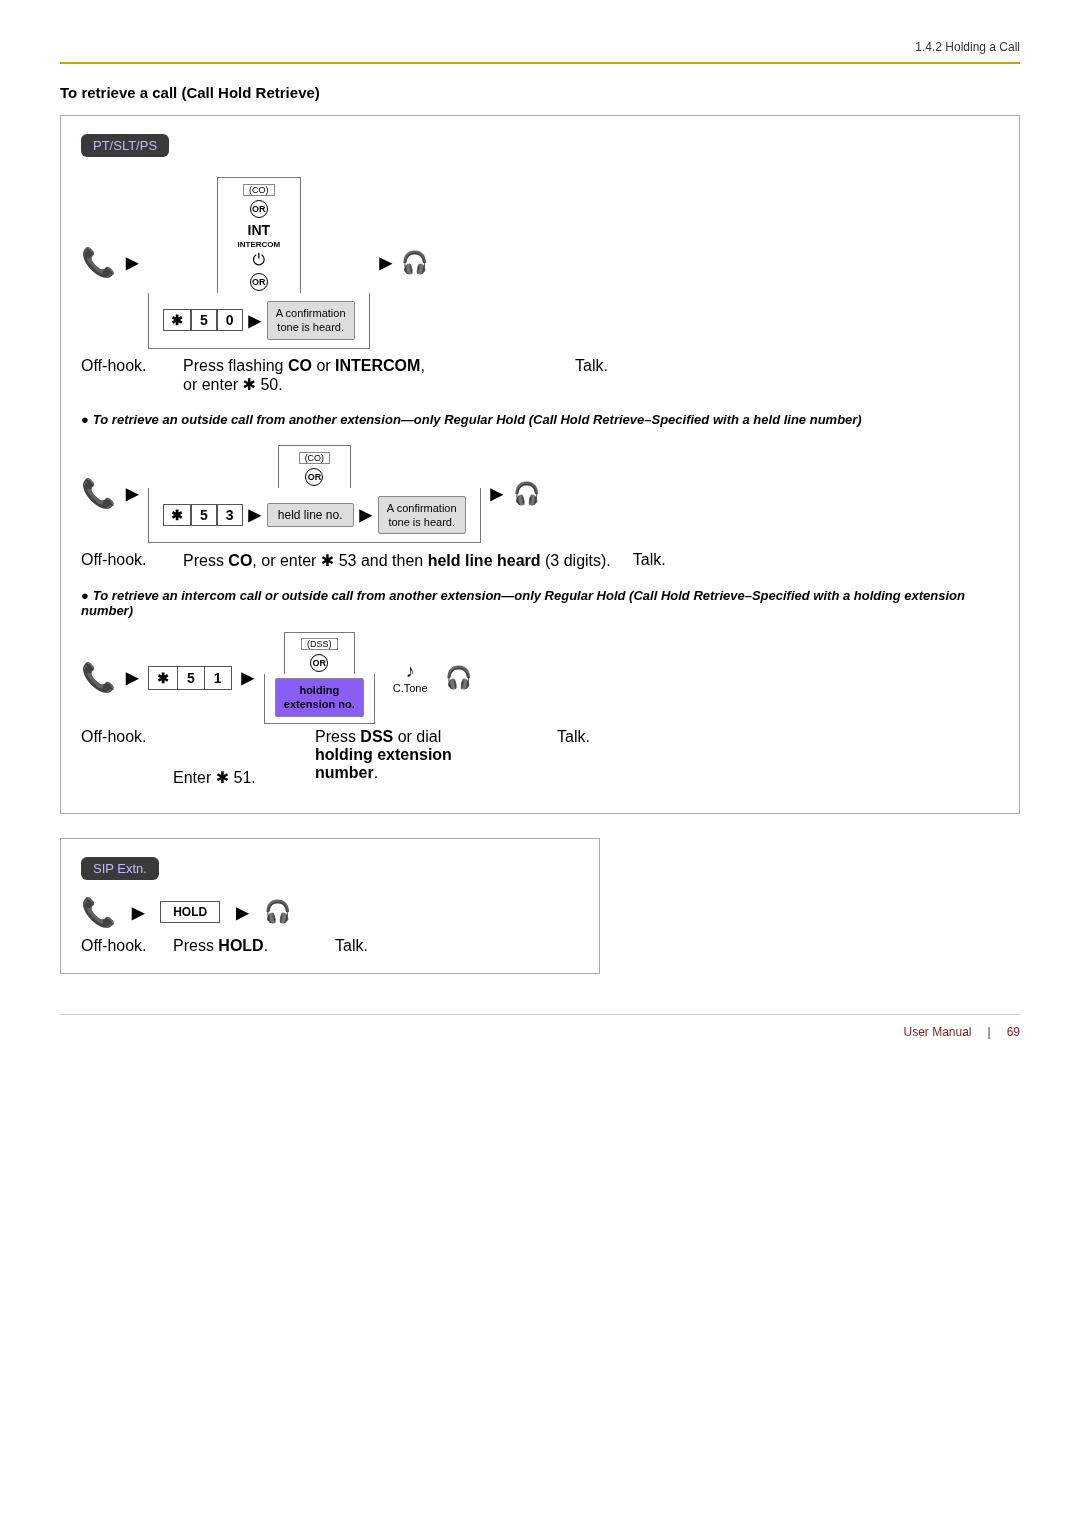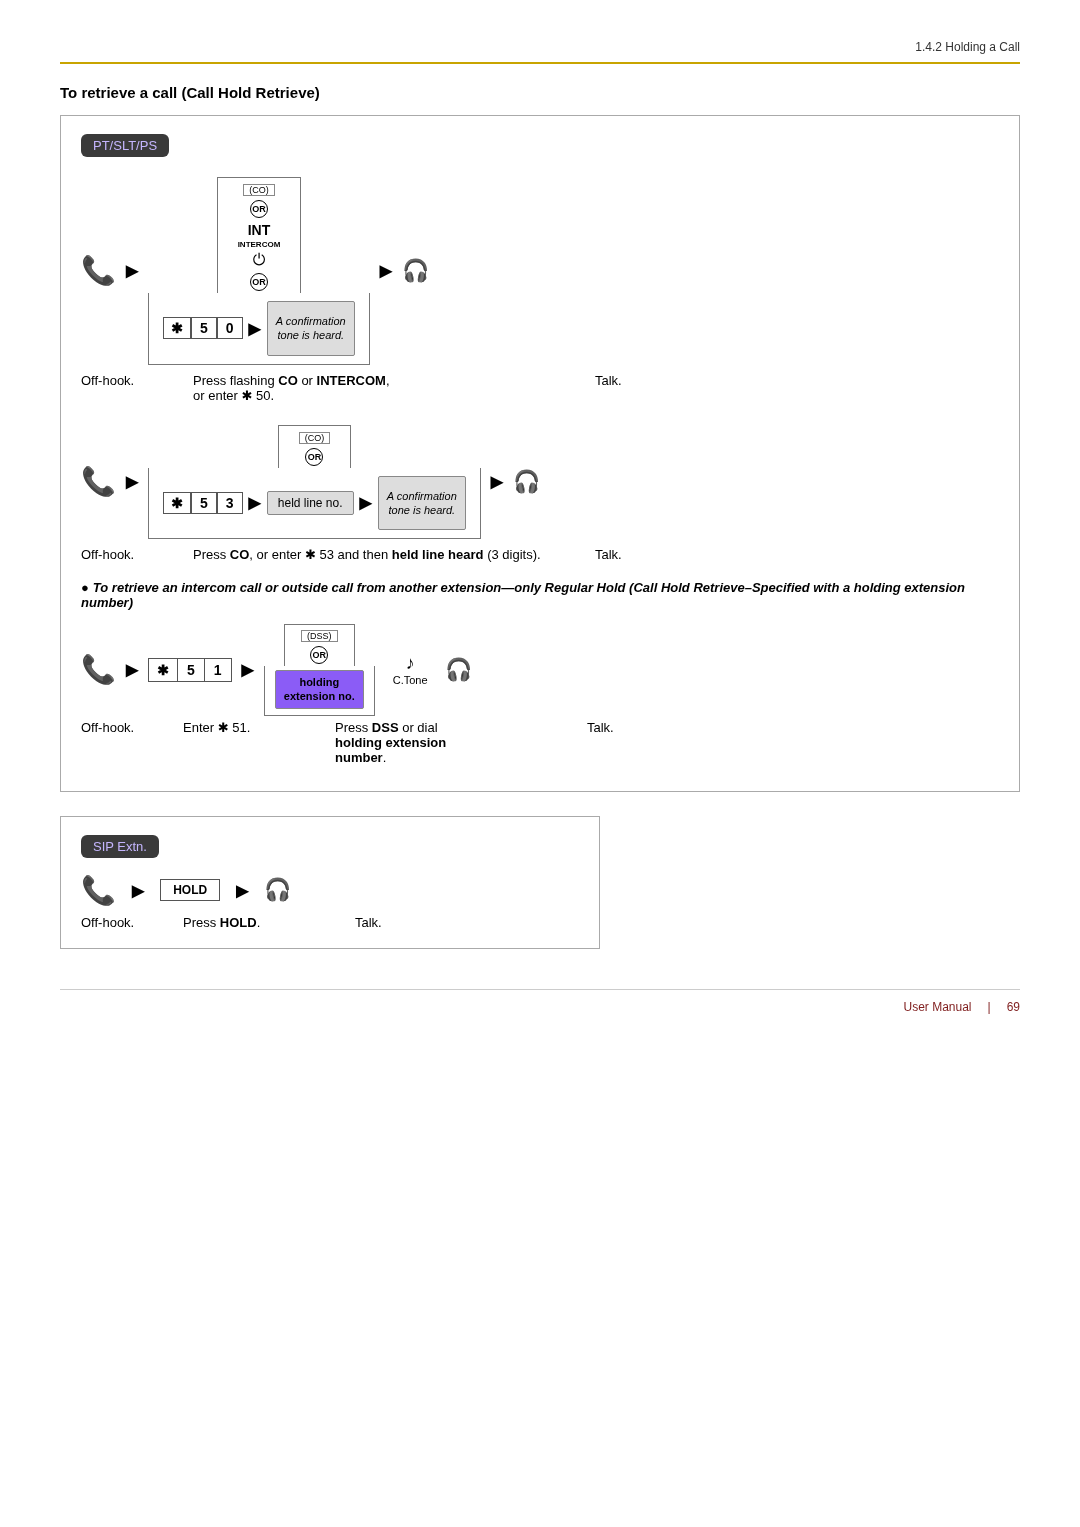--- a/index.html
+++ b/index.html
@@ -77,26 +77,25 @@
       border: 1.5px solid #555;
       padding: 2px 7px;
       font-weight: bold;
       font-size: 14px;
       display: inline-block;
       background: #fff;
     }
     .confirmation-box {
       border: 1.5px solid #888;
       background: #ddd;
-      padding: 12px 8px;
+      padding: 4px 8px;
       font-size: 11px;
       text-align: center;
       border-radius: 2px;
       line-height: 1.3;
-      font-style: italic;
     }
     .held-line-box {
       border: 1.5px solid #888;
       background: #ddd;
       padding: 4px 10px;
       font-size: 12px;
       text-align: center;
       border-radius: 2px;
     }
     .holding-ext-box {
@@ -105,23 +104,23 @@
       padding: 4px 8px;
       font-size: 11px;
       text-align: center;
       border-radius: 2px;
       font-weight: bold;
       line-height: 1.3;
     }
     .caption-row {
       display: flex;
       align-items: flex-start;
-      gap: 12px;
+      gap: 2px;
       margin-bottom: 20px;
-      font-size: 13px;
+      font-size: 16px;
     }
     .caption-cell {
       flex: 0 0 auto;
       text-align: left;
     }
     .caption-offhook { min-width: 90px; }
     .caption-press { min-width: 380px; padding-left: 10px; }
     .caption-talk { min-width: 60px; padding-left: 20px; }
     .or-circle {
       display: inline-block;
@@ -203,20 +202,23 @@
   </div>
 
   
   <div class="caption-row" style="margin-bottom:18px;">
     <div class="caption-cell caption-offhook">Off-hook.</div>
     <div class="caption-cell caption-press">Press flashing <strong>CO</strong> or <strong>INTERCOM</strong>,<br>or enter ✱&nbsp;50.</div>
     <div class="caption-cell caption-talk">Talk.</div>
   </div>
 
   
+  <div class="section-title">
+    <span class="bullet">●</span><em><span>To retrieve an outside call from another extension—only Regular Hold (Call Hold Retrieve–Specified with a held line number)</span></em>
+  </div>
 
   
   <div class="flow-row" style="margin-bottom:4px; align-items:center;">
     <span style="font-size:28px;">📞</span>
     <span class="arrow">▶</span>
 
     <div style="display:inline-flex; flex-direction:column; align-items:center; padding:4px 0;">
       <div style="border:1.5px solid #777; border-bottom:none; padding: 6px 20px 0 20px; display:flex; flex-direction:column; align-items:center; gap:2px;">
         <span style="font-size:9px; border:1px solid #888; padding:0 5px; background:#fff; display:inline-block;">(CO)</span>
         <div class="or-circle">OR</div>
@@ -277,21 +279,21 @@
       <span style="font-size:18px;">♪</span>
       <span style="font-size:11px;">C.Tone</span>
     </div>
 
     <span style="font-size:22px; font-family:serif;">🎧</span>
   </div>
 
   
   <div class="caption-row" style="margin-bottom:8px;">
     <div class="caption-cell caption-offhook">Off-hook.</div>
-    <div class="caption-cell" style="min-width:140px;">Enter ✱&nbsp;51.</div>
+    <div class="caption-cell" style="min-width:140px;margin-top:40px;">Enter ✱&nbsp;51.</div>
     <div class="caption-cell" style="min-width:220px;">Press <strong>DSS</strong> or dial<br><strong>holding extension<br>number</strong>.</div>
     <div class="caption-cell caption-talk">Talk.</div>
   </div>
 
 </div>
 
 <div class="main-box" style="max-width:540px;">
   <div class="box-header">SIP Extn.</div>
 
   

